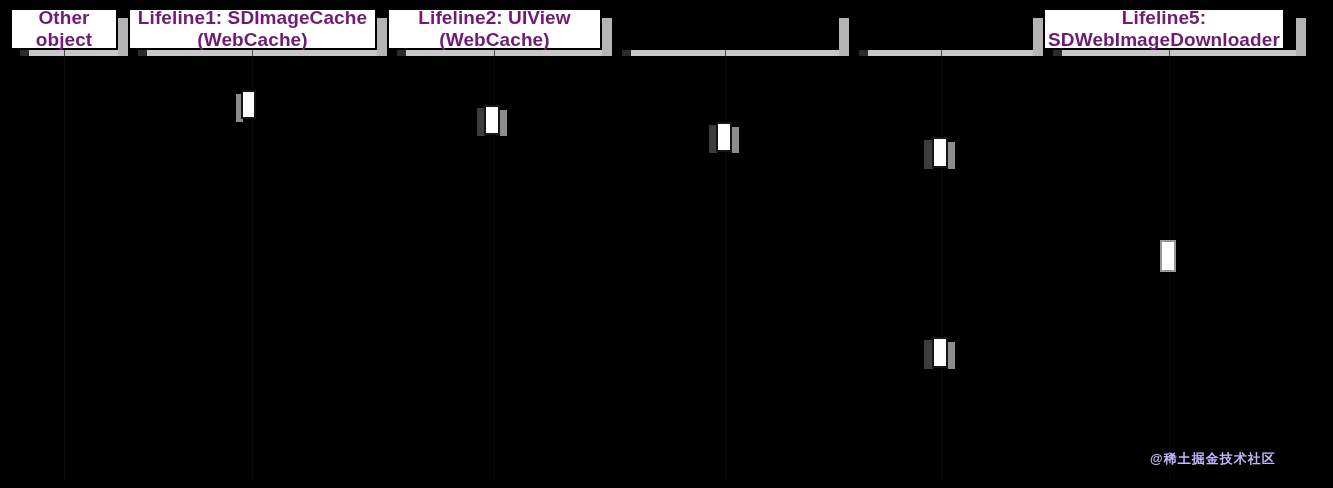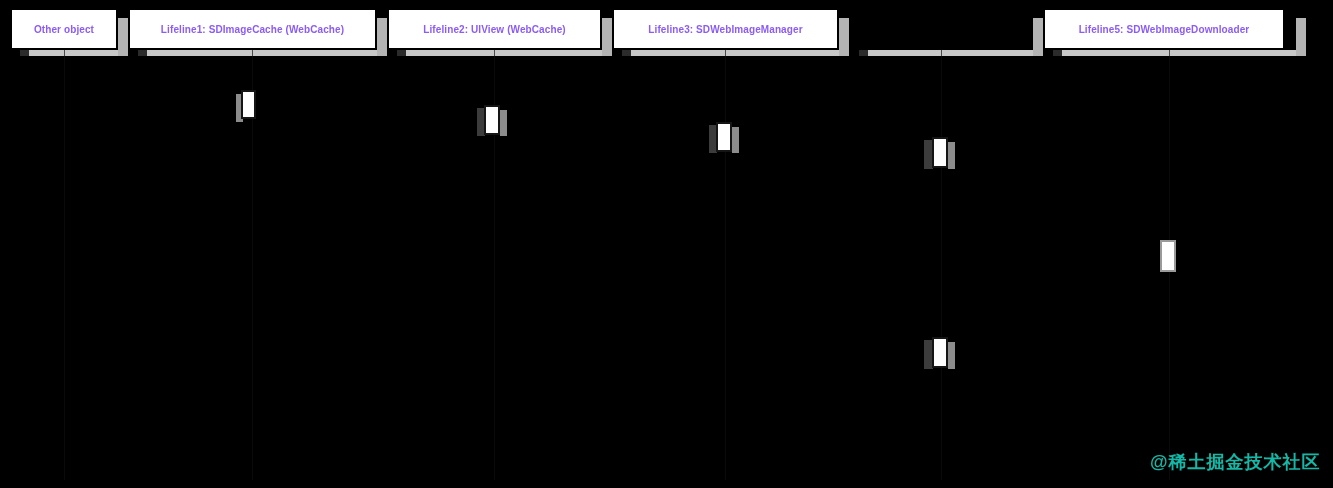--- a/index.html
+++ b/index.html
@@ -19,23 +19,23 @@
   
   .lifeline-head {
     position: absolute;
     box-sizing: border-box;
     background: #ffffff;
     border: 2px solid #000000;
     display: flex;
     align-items: center;
     justify-content: center;
     text-align: center;
-    color: #8b5cf6;
+    color: #701a75;
     font-weight: bold;
-    font-size: 10px;
+    font-size: 19px;
     letter-spacing: 0.1px;
     z-index: 3;
   }
   .head-shadow {
     position: absolute;
     background: #b4b4b4;
     z-index: 2;
   }
 
   
@@ -80,22 +80,22 @@
   .activation-shadow.dark {
     background: #3c3c3c;
   }
   .activation.plain {
     border: 2px solid #9a9a9a;
   }
 
   
   .watermark {
     position: absolute;
-    color: #14b8a6;
-    font-size: 18px;
+    color: #c4b5fd;
+    font-size: 13px;
     font-weight: bold;
     letter-spacing: 1px;
     white-space: nowrap;
     z-index: 8;
     user-select: none;
   }
 </style>
 </head>
 <body>
 
@@ -144,23 +144,20 @@
   </div>
 
   <div class="lifeline-head" style="left:128px; top:8px; width:249px; height:42px;">
     <span>Lifeline1: SDImageCache (WebCache)</span>
   </div>
 
   <div class="lifeline-head" style="left:387px; top:8px; width:215px; height:42px;">
     <span>Lifeline2: UIView (WebCache)</span>
   </div>
 
-  <div class="lifeline-head" style="left:612px; top:8px; width:227px; height:42px;">
-    <span>Lifeline3: SDWebImageManager</span>
-  </div>
 
 
   <div class="lifeline-head" style="left:1043px; top:8px; width:242px; height:42px;">
     <span>Lifeline5: SDWebImageDownloader</span>
   </div>
 
   <div class="activation-shadow" style="left:236px; top:94px; width:7px; height:28px;"></div>
   <div class="activation" style="left:241px; top:90px; width:15px; height:29px;"></div>
 
   <div class="activation-shadow dark" style="left:477px; top:108px; width:8px; height:28px;"></div>

